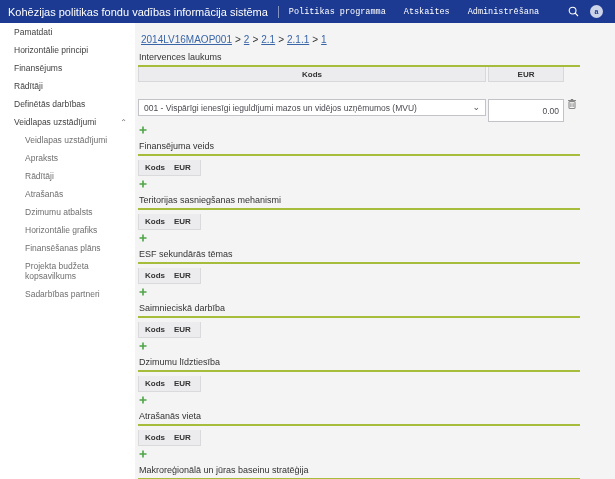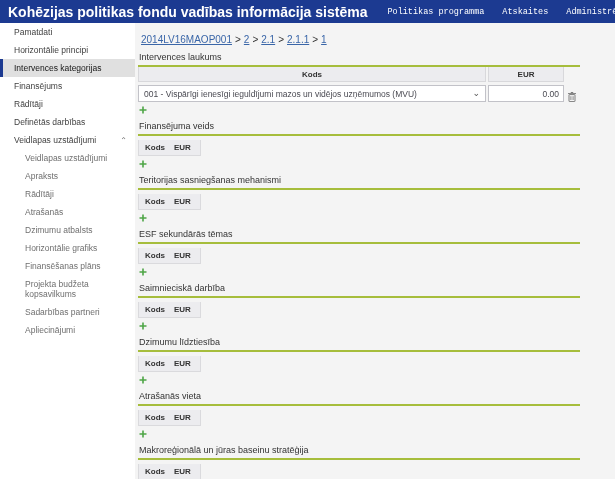--- a/index.html
+++ b/index.html
@@ -7,21 +7,21 @@
   body {
     font-family: "Liberation Sans", sans-serif;
     background: #f4f4f4;
     color: #333;
   }
   
   .topbar {
     height: 23px; background: #1c3a91; color: #fff;
     display: flex; align-items: center; padding: 0 8px;
   }
-  .brand { font-size: 14px; font-weight: bold; white-space: nowrap; }
+  .brand { font-size: 11px; font-weight: normal; white-space: nowrap; }
   .tb-divider { width: 1px; height: 12px; background: rgba(255,255,255,.45); margin: 0 10px; }
   .tb-menu { display: flex; align-items: center; gap: 18px; font-family: Liberation Mono, monospace; }
   .tb-menu .tb-item { font-size: 8.5px; white-space: nowrap; cursor: pointer; }
   .tb-right { margin-left: auto; display: flex; align-items: center; gap: 11px; padding-right: 4px; }
   .avatar {
     width: 13px; height: 13px; border-radius: 50%; background: #ccd4ea;
     display: flex; align-items: center; justify-content: center;
     color: #1c3a91; font-size: 7px; font-weight: bold;
   }
   
@@ -43,29 +43,29 @@
   .gline { border-top: 2px solid #a6bd3c; }
   
   .tbl-head { display: flex; }
   .th {
     background: #ececef; border: 1px solid #d8d8db; border-top: none;
     font-size: 8px; font-weight: bold; color: #333; text-align: center; padding: 3px 0 2px;
   }
   .th.kods { flex: 1; }
   .th.eur { width: 76px; margin-left: 2px; }
   .th-spacer { width: 16px; }
-  .tbl-row { display: flex; align-items: flex-end; margin-top: 3px; }
+  .tbl-row { display: flex; align-items: flex-start; margin-top: 17px; }
   .select {
     flex: 1; background: #fff; border: 1px solid #c2c2c8; height: 17px;
     display: flex; align-items: center; font-size: 8.5px; color: #4a4a52;
     padding: 0 5px; cursor: pointer;
   }
   .select .sel-chevron { margin-left: auto; color: #555; font-size: 9px; line-height: 9px; }
   .eur-input {
-    width: 76px; margin-left: 2px; height: 17px; border: 1px solid #c2c2c8;
+    width: 76px; margin-left: 2px; height: 23px; border: 1px solid #c2c2c8;
     background: #fff; font-family: "Liberation Sans", sans-serif;
     font-size: 8.5px; color: #4a4a52; text-align: right; padding: 0 4px;
   }
   .trash { width: 16px; display: flex; justify-content: center; cursor: pointer; }
   .add-plus { margin: 4px 0 0 1px; width: 9px; cursor: pointer; line-height: 0; }
   
   .csection .gline { margin-top: 2px; }
   .mini-header {
     display: inline-flex; gap: 9px; background: #ececef;
     border: 1px solid #dadadd; border-top: none;
@@ -98,24 +98,20 @@
 
   <aside class="sidebar" id="sidebar">
       <div class="side-item">
     <span class="side-label">Pamatdati</span>
 
   </div>
       <div class="side-item">
     <span class="side-label">Horizontālie principi</span>
 
   </div>
-      <div class="side-item selected">
-    <span class="side-label">Intervences kategorijas</span>
-
-  </div>
       <div class="side-item">
     <span class="side-label">Finansējums</span>
 
   </div>
       <div class="side-item">
     <span class="side-label">Rādītāji</span>
 
   </div>
       <div class="side-item">
     <span class="side-label">Definētās darbības</span>
@@ -152,24 +148,20 @@
       <div class="side-item sub">
     <span class="side-label">Finansēšanas plāns</span>
 
   </div>
       <div class="side-item sub">
     <span class="side-label">Projekta budžeta kopsavilkums</span>
 
   </div>
       <div class="side-item sub">
     <span class="side-label">Sadarbības partneri</span>
-
-  </div>
-      <div class="side-item sub">
-    <span class="side-label">Apliecinājumi</span>
 
   </div>
     </aside>
 
   <main class="content">
 
     <div class="breadcrumb" id="breadcrumb"><a>2014LV16MAOP001</a><span class="sep">&gt;</span><a>2</a><span class="sep">&gt;</span><a>2.1</a><span class="sep">&gt;</span><a>2.1.1</a><span class="sep">&gt;</span><a>1</a></div>
 
     <section>
       <div class="section-title">Intervences laukums</div>

